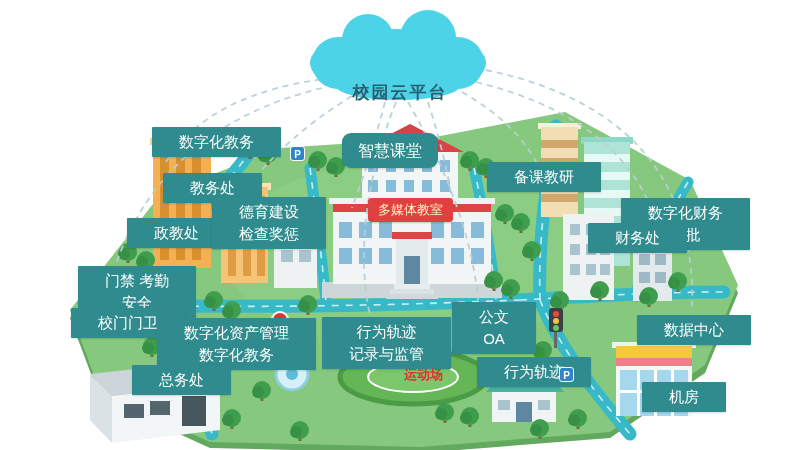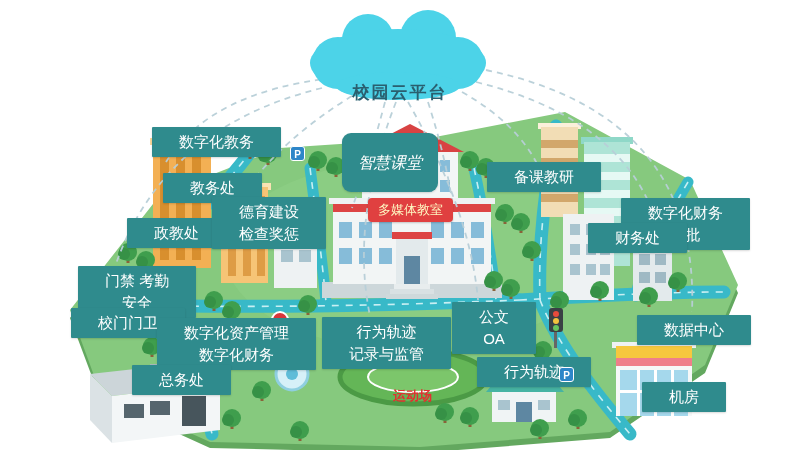--- a/index.html
+++ b/index.html
@@ -7,30 +7,29 @@
     position:relative;width:800px;height:450px;overflow:hidden;background:#ffffff;
     font-family:"Liberation Sans","DejaVu Sans",sans-serif;
   }
   .stage svg{position:absolute;left:0;top:0;}
   .bubble{
     position:absolute;background:#2f8b8d;color:#ffffff;
     font-size:15px;line-height:1.45;padding:4px 27px;border-radius:1px;
     text-align:center;white-space:pre-line;box-sizing:border-box;
     box-shadow:0 1px 2px rgba(0,0,0,.15);
   }
-  .bubble.lg{font-size:16px;padding:18px 16px;border-radius:9px;font-style:italic;}
+  .bubble.lg{font-size:16px;padding:6px 16px;border-radius:9px;}
   .banner{
     position:absolute;left:368px;top:198px;background:#e04040;color:#fef9c3;
     font-size:13px;padding:3px 10px;border-radius:4px;white-space:nowrap;
     box-shadow:0 1px 2px rgba(0,0,0,.2);
   }
   .field-label{
-    position:absolute;left:393px;top:366px;color:#e23030;font-size:13px;font-weight:bold;
+    position:absolute;left:404px;top:366px;color:#e23030;font-size:13px;font-weight:bold;
     white-space:nowrap;
-    margin-top:21px;
   }
   .cloud-text{
     position:absolute;left:330px;top:52px;width:140px;text-align:center;
     color:#2a5f6f;font-size:17px;font-weight:600;letter-spacing:2px;margin-top:29px;
   }
   .p-sign{
     position:absolute;width:15px;height:15px;background:#2e86c8;border-radius:3px;
     color:#fff;font-size:10px;font-weight:bold;text-align:center;line-height:15px;
     border:1px solid #ffffff;box-sizing:border-box;
   }
@@ -302,21 +301,21 @@
 检查奖惩</div>
   <div class="bubble lg" style="left:342px;top:133px">智慧课堂</div>
   <div class="bubble" style="left:487px;top:162px">备课教研</div>
   <div class="bubble" style="left:621px;top:198px">数字化财务
 审批</div>
   <div class="bubble" style="left:588px;top:223px">财务处</div>
   <div class="bubble" style="left:78px;top:266px">门禁 考勤
 安全</div>
   <div class="bubble" style="left:71px;top:308px">校门门卫</div>
   <div class="bubble" style="left:157px;top:318px">数字化资产管理
-数字化财务</div>
+数字化教务</div>
   <div class="bubble" style="left:132px;top:365px">总务处</div>
   <div class="bubble" style="left:322px;top:317px">行为轨迹
 记录与监管</div>
   <div class="bubble" style="left:452px;top:302px">公文
 OA</div>
   <div class="bubble" style="left:477px;top:357px">行为轨迹</div>
   <div class="bubble" style="left:637px;top:315px">数据中心</div>
   <div class="bubble" style="left:642px;top:382px">机房</div>
 
   <div class="banner">多媒体教室</div>

